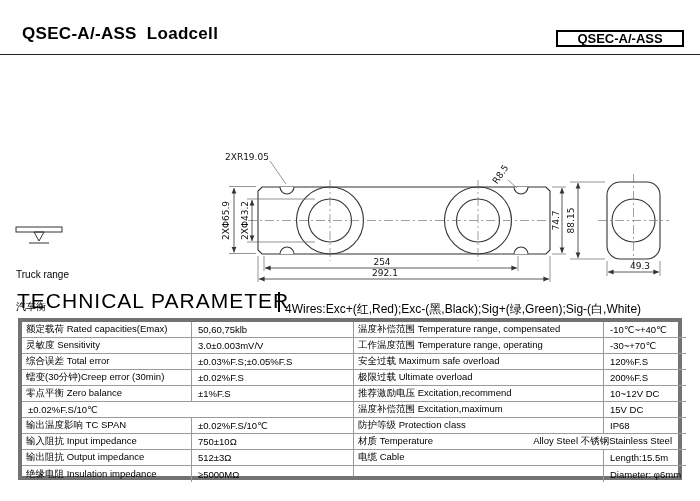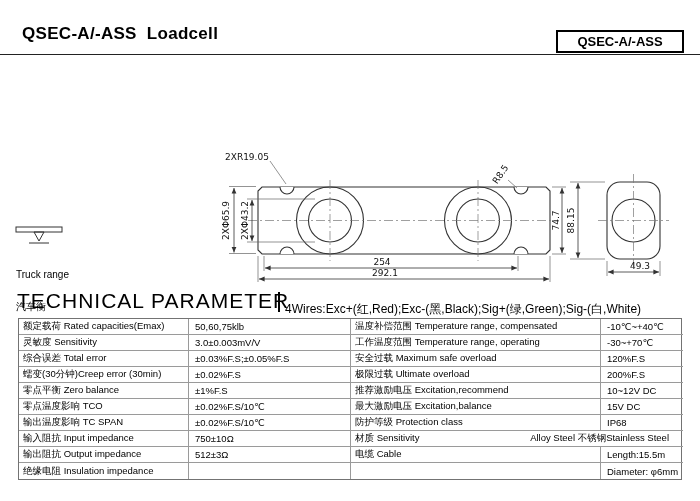--- a/index.html
+++ b/index.html
@@ -4,36 +4,36 @@
 <style>
   * { margin:0; padding:0; box-sizing:border-box; }
   html,body { background:#fff; }
   body {
     width:700px; height:501px; position:relative; overflow:hidden;
     font-family:"Liberation Sans","DejaVu Sans",sans-serif; color:#000;
   }
   .page { position:absolute; inset:0; background:#fff; }
 
   .title { position:absolute; left:22px; top:24px; font-size:17px; font-weight:bold; letter-spacing:.3px; white-space:pre;text-align:center; }
-  .badge { position:absolute; left:556px; top:30px; width:128px; height:23px; border:2px solid #000;
+  .badge { position:absolute; left:556px; top:30px; width:128px; height:17px; border:2px solid #000;
            display:flex; align-items:center; justify-content:center; font-size:13px; font-weight:bold; }
   .title-rule { position:absolute; left:0; top:54px; width:700px; height:1px; background:#222; }
 
   .drawing { position:absolute; left:0; top:60px; width:700px; height:232px; }
   .drawing text { font-family:"DejaVu Sans","Liberation Sans",sans-serif; font-size:9px; fill:#111; stroke:none; }
 
   .truck-cn { position:absolute; left:16px; top:257px; font-size:10px;margin-top:43px; }
   .truck-en { position:absolute; left:16px; top:269px; font-size:10px; }
 
   .tech-head { position:absolute; left:17px; top:289px; font-size:21px; letter-spacing:1px; font-weight:normal; }
   .tech-bar  { position:absolute; left:278px; top:292px; width:2px; height:20px; background:#000; }
   .wires     { position:absolute; left:285px; top:301px; font-size:12px; }
 
   .ptable { position:absolute; left:18px; top:318px; width:664px; height:162px;
-            border:1px solid #737373; display:flex; font-size:9.5px; background:#fff; }
+            border:4px solid #737373; display:flex; font-size:9.5px; background:#fff; }
   .half { flex:0 0 332px; display:flex; flex-direction:column; }
   .half.left { border-right:1px solid #9a9a9a; }
   .tr { flex:0 0 16px; display:flex; border-bottom:1px solid #9a9a9a; }
   .half .tr:last-child { border-bottom:none; }
   .td { display:flex; align-items:center; white-space:nowrap; overflow:hidden; }
   .lbl { padding-left:4px; }
   .left-half-lbl  { flex:0 0 170px; border-right:1px solid #9a9a9a; }
   .right-half-lbl { flex:0 0 250px; border-right:1px solid #9a9a9a; }
   .val { flex:1 1 auto; padding-left:6px; }
   .tr.merged .right-half-lbl { flex:0 0 auto; border-right:none; padding-right:4px; }
@@ -154,37 +154,37 @@
       </div>
       <div class="tr">
         <div class="td lbl left-half-lbl">蠕变(30分钟)Creep error (30min)</div>
         <div class="td val">±0.02%F.S</div>
       </div>
       <div class="tr">
         <div class="td lbl left-half-lbl">零点平衡 Zero balance</div>
         <div class="td val">±1%F.S</div>
       </div>
       <div class="tr">
-        <div class="td lbl left-half-lbl">零点温度影响 TCO</div>
         <div class="td val">±0.02%F.S/10℃</div>
       </div>
       <div class="tr">
         <div class="td lbl left-half-lbl">输出温度影响 TC SPAN</div>
         <div class="td val">±0.02%F.S/10℃</div>
       </div>
       <div class="tr">
         <div class="td lbl left-half-lbl">输入阻抗 Input  impedance</div>
         <div class="td val">750±10Ω</div>
       </div>
       <div class="tr">
         <div class="td lbl left-half-lbl">输出阻抗 Output  impedance</div>
         <div class="td val">512±3Ω</div>
       </div>
       <div class="tr">
         <div class="td lbl left-half-lbl">绝缘电阻 Insulation impedance</div>
+        <div class="td val">≥5000MΩ</div>
       </div>
     </div>
 
     <div class="half right">
       <div class="tr">
         <div class="td lbl right-half-lbl">温度补偿范围 Temperature range, compensated</div>
         <div class="td val">-10℃~+40℃</div>
       </div>
       <div class="tr">
         <div class="td lbl right-half-lbl">工作温度范围 Temperature range, operating</div>
@@ -196,29 +196,29 @@
       </div>
       <div class="tr">
         <div class="td lbl right-half-lbl">极限过载  Ultimate overload</div>
         <div class="td val">200%F.S</div>
       </div>
       <div class="tr">
         <div class="td lbl right-half-lbl">推荐激励电压 Excitation,recommend</div>
         <div class="td val">10~12V DC</div>
       </div>
       <div class="tr">
-        <div class="td lbl right-half-lbl">最大激励电压 Excitation,balance</div>
+        <div class="td lbl right-half-lbl">温度补偿范围 Excitation,maximum</div>
         <div class="td val">15V DC</div>
       </div>
       <div class="tr">
         <div class="td lbl right-half-lbl">防护等级  Protection class</div>
         <div class="td val">IP68</div>
       </div>
       <div class="tr merged">
-        <div class="td lbl right-half-lbl">材质  Sensitivity</div>
+        <div class="td lbl right-half-lbl">材质  Temperature</div>
         <div class="td val">Alloy Steel  不锈钢Stainless Steel</div>
       </div>
       <div class="tr">
         <div class="td lbl right-half-lbl">电缆  Cable</div>
         <div class="td val">Length:15.5m</div>
       </div>
       <div class="tr">
         <div class="td lbl right-half-lbl"></div>
         <div class="td val">Diameter: φ6mm</div>
       </div>

